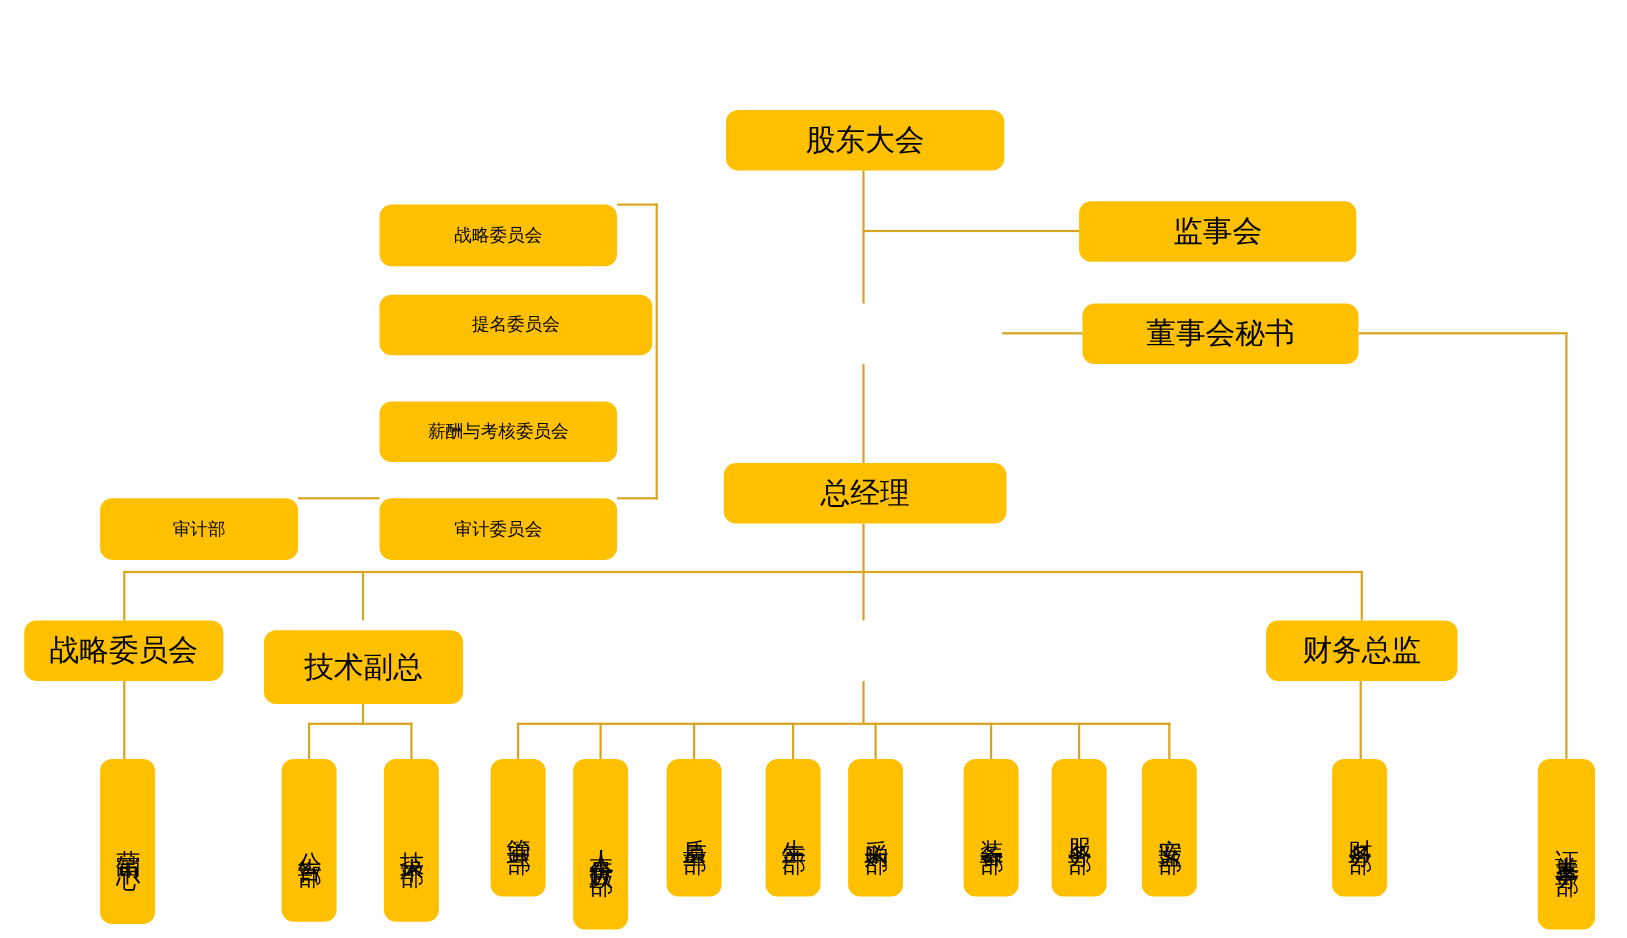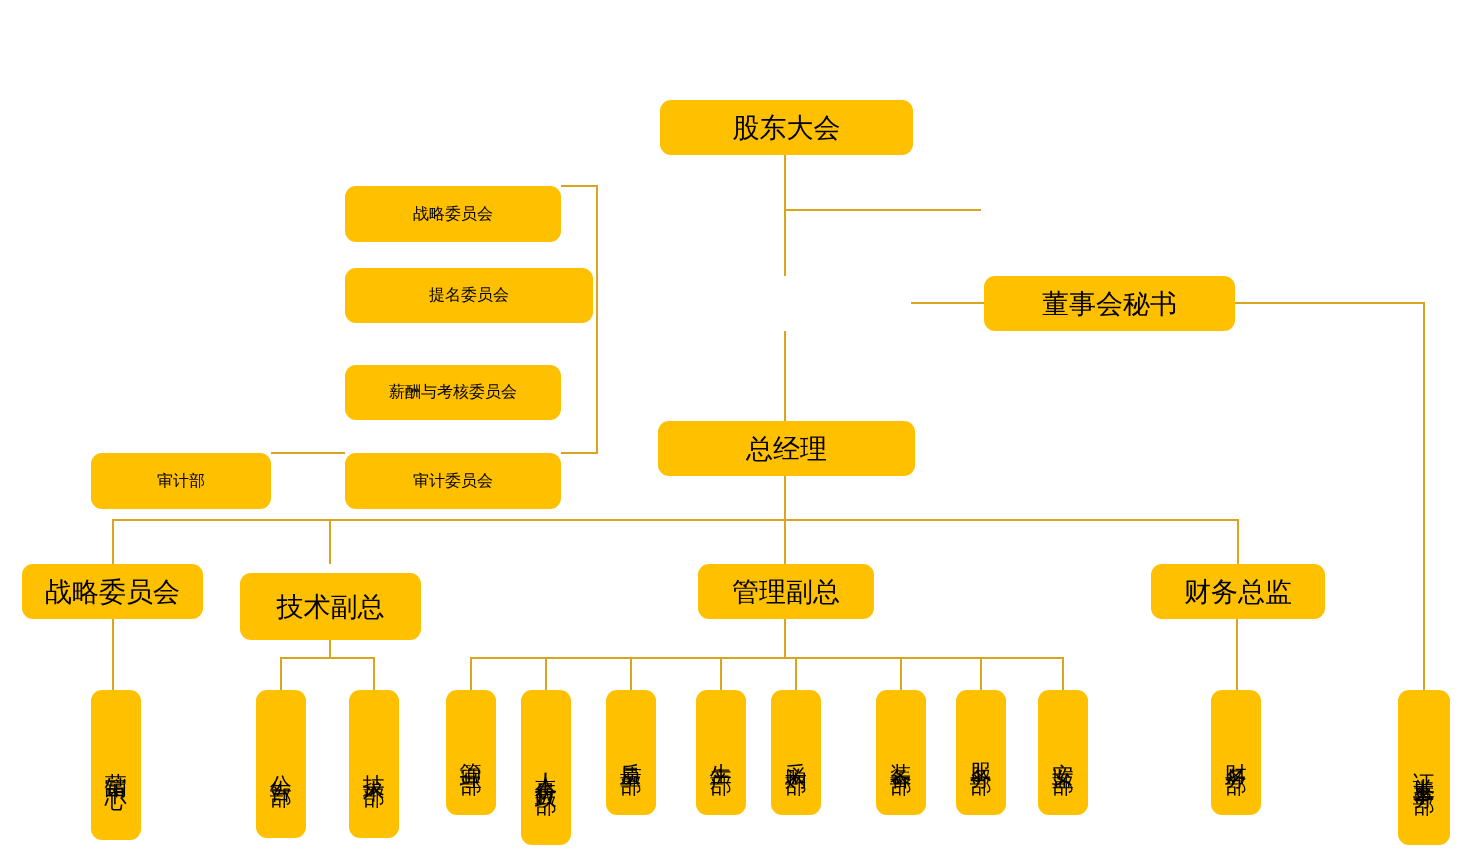--- a/index.html
+++ b/index.html
@@ -73,30 +73,30 @@
   <div class="cline" style="left:980px;top:657px;width:2px;height:33px"></div>
   <div class="cline" style="left:1062px;top:657px;width:2px;height:33px"></div>
   <div class="cline" style="left:1236px;top:619px;width:2px;height:71px"></div>
   <div class="cline" style="left:271px;top:452px;width:74px;height:2px"></div>
   <div class="cline" style="left:561px;top:185px;width:37px;height:2px"></div>
   <div class="cline" style="left:596px;top:185px;width:2px;height:269px"></div>
   <div class="cline" style="left:561px;top:452px;width:37px;height:2px"></div>
 
   <div class="box lg" style="left:660px;top:100px;width:253px;height:55px">股东大会</div>
   <div class="box md" style="left:345px;top:158px;width:216px;height:56px">战略委员会</div>
+  <div class="box lg" style="left:981px;top:183px;width:252px;height:55px">监事会</div>
   <div class="box md" style="left:345px;top:240px;width:248px;height:55px">提名委员会</div>
   <div class="box lg" style="left:984px;top:276px;width:251px;height:55px">董事会秘书</div>
   <div class="box md" style="left:345px;top:337px;width:216px;height:55px">薪酬与考核委员会</div>
   <div class="box md" style="left:91px;top:425px;width:180px;height:56px">审计部</div>
   <div class="box md" style="left:345px;top:425px;width:216px;height:56px">审计委员会</div>
   <div class="box lg" style="left:658px;top:421px;width:257px;height:55px">总经理</div>
 
   <div class="box lg" style="left:22px;top:564px;width:181px;height:55px">战略委员会</div>
   <div class="box lg" style="left:240px;top:573px;width:181px;height:67px">技术副总</div>
-  <div class="box lg" style="left:698px;top:564px;width:176px;height:55px">管理副总</div>
   <div class="box lg" style="left:1151px;top:564px;width:174px;height:55px">财务总监</div>
 
   <div class="box vbox" style="left:91px;top:690px;width:50px;height:150px">营销中心</div>
   <div class="box vbox" style="left:256px;top:690px;width:50px;height:148px">公告部</div>
   <div class="box vbox" style="left:349px;top:690px;width:50px;height:148px">技术部</div>
   <div class="box vbox" style="left:446px;top:690px;width:50px;height:125px">管理部</div>
   <div class="box vbox" style="left:521px;top:690px;width:50px;height:155px">人事行政部</div>
   <div class="box vbox" style="left:606px;top:690px;width:50px;height:125px">质量部</div>
   <div class="box vbox" style="left:696px;top:690px;width:50px;height:125px">生产部</div>
   <div class="box vbox" style="left:771px;top:690px;width:50px;height:125px">采购部</div>

